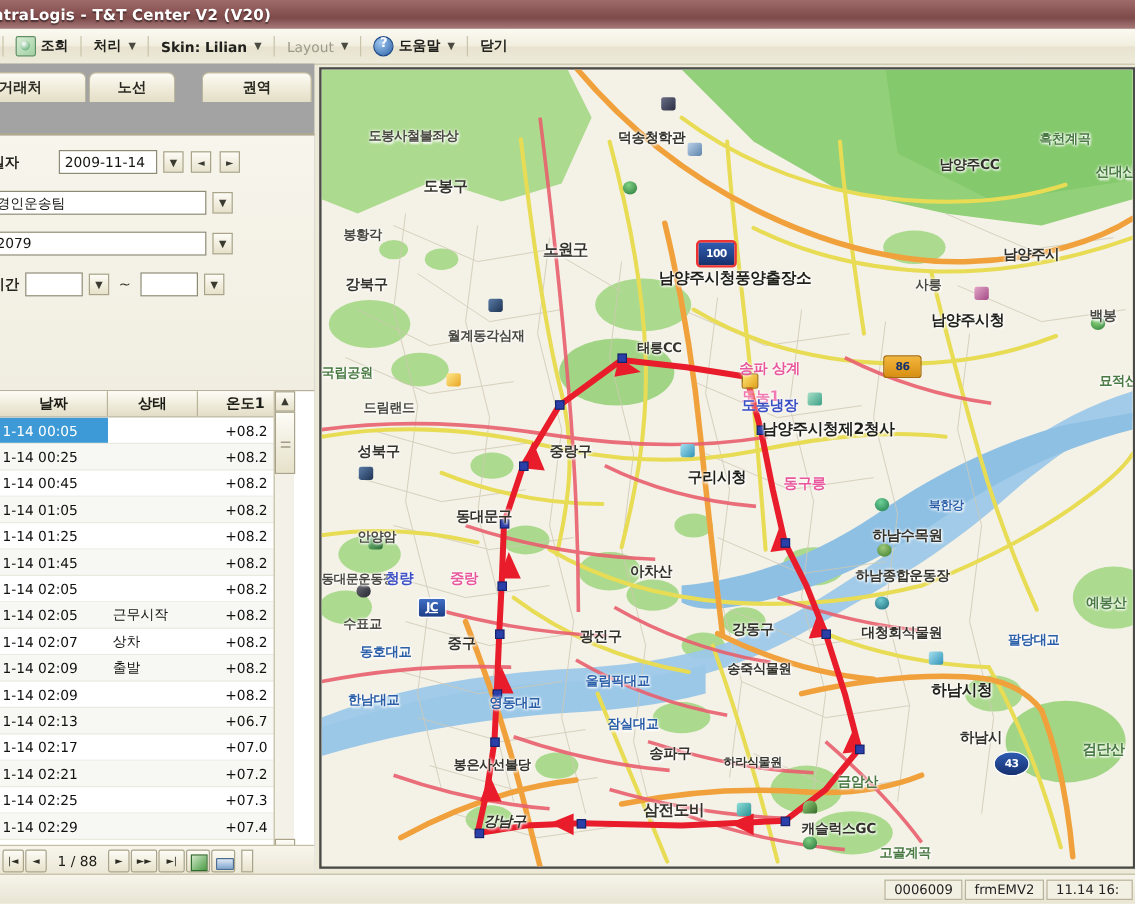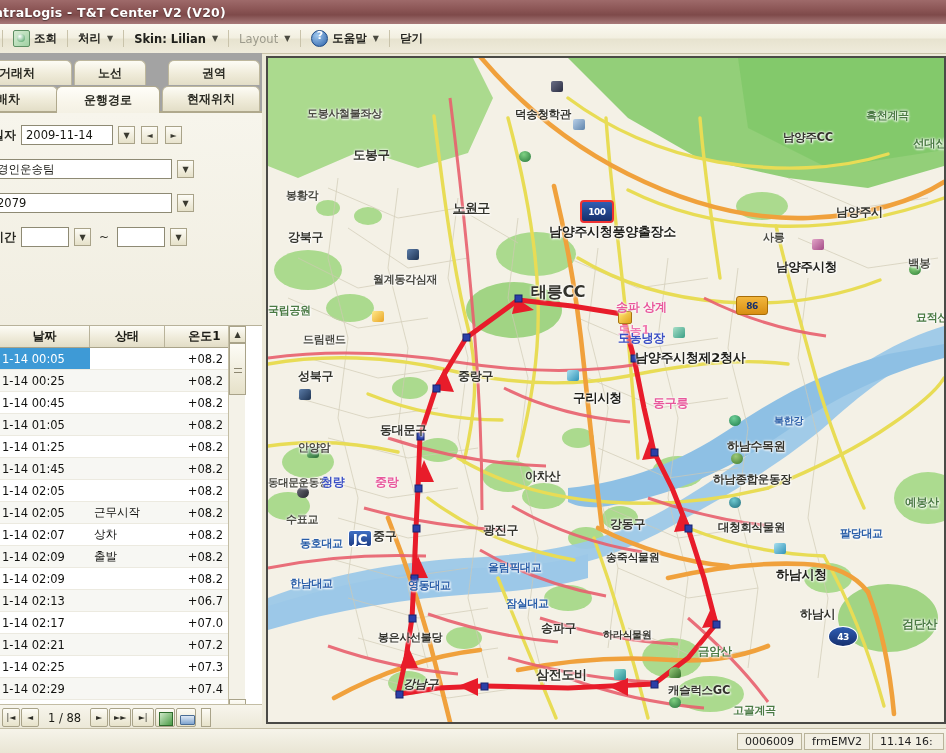--- a/index.html
+++ b/index.html
@@ -246,38 +246,27 @@
       <span>거래처</span>
     </div>
     <div class="tab" style="left:74px;width:72px;">
       <span>노선</span>
     </div>
     <div class="tab" style="left:168px;width:92px;">
       <span>권역</span>
     </div>
   </div>
 
-  <div class="tabrow r2">
-    <div class="tab" style="left:-42px;width:100px;">
-      <span>배차</span>
-    </div>
-    <div class="tab active" style="left:56px;width:104px;">
-      <span>운행경로</span>
-    </div>
-    <div class="tab" style="left:162px;width:98px;">
-      <span>현재위치</span>
-    </div>
-  </div>
   <div class="tabs-underline"></div>
 
   <div id="formarea">
 
     <div class="frow" style="left:-8px;top:12px;">
       <span class="flabel">일자</span>
-      <div class="fld" style="width:92px;">
+      <div class="fld" style="width:82px;margin-left:28px;">
         <span class="val">2009-11-14</span>
       </div>
       <div class="ddbtn">▼</div>
       <div class="spin">◄</div>
       <div class="spin">►</div>
     </div>
 
     <div class="frow" style="left:-8px;top:46px;">
       <div class="fld" style="width:180px;">
         <span class="val">경인운송팀</span>
@@ -652,41 +641,41 @@
 
     <div class="shield" style="left:312px;top:142px;width:30px;height:19px;border-radius:4px;background:linear-gradient(180deg,#2f5db3,#17306b);border:2px solid #e33;">
       <span>100</span>
     </div>
     <div class="shield" style="left:468px;top:238px;width:30px;height:17px;border-radius:3px;background:linear-gradient(180deg,#f2b63d,#d88f12);border:1px solid #a86d08;color:#14306e;">
       <span>86</span>
     </div>
     <div class="shield" style="left:560px;top:568px;width:28px;height:19px;border-radius:50%;background:linear-gradient(180deg,#2f5db3,#16306f);border:1px solid #fff;">
       <span>43</span>
     </div>
-    <div class="shield" style="left:80px;top:472px;width:22px;height:15px;border-radius:3px;background:linear-gradient(180deg,#3f6fc4,#1d3d86);border:1px solid #fff;font-size:14px;text-decoration:underline;">
+    <div class="shield" style="left:80px;top:440px;width:22px;height:15px;border-radius:3px;background:linear-gradient(180deg,#3f6fc4,#1d3d86);border:1px solid #fff;font-size:10px;text-decoration:underline;">
       <span>JC</span>
     </div>
 
     <div id="maplabels">
         <div class="mlabel" style="left: 39px; top: 48px; font-size: 11px; color: rgb(74, 74, 66); text-shadow: rgb(255, 255, 255) 0px 0px 2px, rgb(255, 255, 255) 0px 0px 3px, rgb(255, 255, 255) 1px 1px 2px;">도봉사철불좌상</div>
         <div class="mlabel" style="left: 247px; top: 49px; font-size: 11.5px; color: rgb(51, 51, 44); text-shadow: rgb(255, 255, 255) 0px 0px 2px, rgb(255, 255, 255) 0px 0px 3px, rgb(255, 255, 255) 1px 1px 2px;">덕송청학관</div>
         <div class="mlabel" style="left: 85px; top: 89px; font-size: 12.5px; color: rgb(51, 51, 44); text-shadow: rgb(255, 255, 255) 0px 0px 2px, rgb(255, 255, 255) 0px 0px 3px, rgb(255, 255, 255) 1px 1px 2px;">도봉구</div>
         <div class="mlabel" style="left: 18px; top: 130px; font-size: 11px; color: rgb(74, 74, 66); text-shadow: rgb(255, 255, 255) 0px 0px 2px, rgb(255, 255, 255) 0px 0px 3px, rgb(255, 255, 255) 1px 1px 2px;">봉황각</div>
         <div class="mlabel" style="left: 185px; top: 142px; font-size: 12.5px; color: rgb(51, 51, 44); text-shadow: rgb(255, 255, 255) 0px 0px 2px, rgb(255, 255, 255) 0px 0px 3px, rgb(255, 255, 255) 1px 1px 2px; text-decoration: underline;">노원구</div>
         <div class="mlabel" style="left: 20px; top: 171px; font-size: 12px; color: rgb(51, 51, 44); text-shadow: rgb(255, 255, 255) 0px 0px 2px, rgb(255, 255, 255) 0px 0px 3px, rgb(255, 255, 255) 1px 1px 2px;">강북구</div>
         <div class="mlabel" style="left: 105px; top: 214px; font-size: 11px; color: rgb(74, 74, 66); text-shadow: rgb(255, 255, 255) 0px 0px 2px, rgb(255, 255, 255) 0px 0px 3px, rgb(255, 255, 255) 1px 1px 2px;">월계동각심재</div>
         <div class="mlabel" style="left: 515px; top: 72px; font-size: 11.5px; color: rgb(51, 51, 44); text-shadow: rgb(255, 255, 255) 0px 0px 2px, rgb(255, 255, 255) 0px 0px 3px, rgb(255, 255, 255) 1px 1px 2px;">남양주CC</div>
         <div class="mlabel" style="left: 598px; top: 50px; font-size: 11px; color: rgb(74, 122, 67); text-shadow: rgb(255, 255, 255) 0px 0px 2px, rgb(255, 255, 255) 0px 0px 3px, rgb(255, 255, 255) 1px 1px 2px;">흑천계곡</div>
         <div class="mlabel" style="left: 645px; top: 78px; font-size: 11.5px; color: rgb(74, 122, 67); text-shadow: rgb(255, 255, 255) 0px 0px 2px, rgb(255, 255, 255) 0px 0px 3px, rgb(255, 255, 255) 1px 1px 2px;">선대산</div>
         <div class="mlabel" style="left: 568px; top: 146px; font-size: 12px; color: rgb(51, 51, 44); text-shadow: rgb(255, 255, 255) 0px 0px 2px, rgb(255, 255, 255) 0px 0px 3px, rgb(255, 255, 255) 1px 1px 2px;">남양주시</div>
         <div class="mlabel" style="left: 495px; top: 172px; font-size: 11px; color: rgb(74, 74, 66); text-shadow: rgb(255, 255, 255) 0px 0px 2px, rgb(255, 255, 255) 0px 0px 3px, rgb(255, 255, 255) 1px 1px 2px;">사릉</div>
         <div class="mlabel" style="left: 281px; top: 165px; font-size: 13px; color: rgb(31, 31, 26); text-shadow: rgb(255, 255, 255) 0px 0px 2px, rgb(255, 255, 255) 0px 0px 3px, rgb(255, 255, 255) 1px 1px 2px;">남양주시청풍양출장소</div>
         <div class="mlabel" style="left: 508px; top: 201px; font-size: 12.5px; color: rgb(31, 31, 26); text-shadow: rgb(255, 255, 255) 0px 0px 2px, rgb(255, 255, 255) 0px 0px 3px, rgb(255, 255, 255) 1px 1px 2px;">남양주시청</div>
         <div class="mlabel" style="left: 640px; top: 198px; font-size: 11.5px; color: rgb(74, 74, 66); text-shadow: rgb(255, 255, 255) 0px 0px 2px, rgb(255, 255, 255) 0px 0px 3px, rgb(255, 255, 255) 1px 1px 2px;">백봉</div>
-        <div class="mlabel" style="left: 263px; top: 224px; font-size: 16px; color: rgb(51, 51, 44); text-shadow: rgb(255, 255, 255) 0px 0px 2px, rgb(255, 255, 255) 0px 0px 3px, rgb(255, 255, 255) 1px 1px 2px;">태릉CC</div>
+        <div class="mlabel" style="left: 263px; top: 224px; font-size: 11px; color: rgb(51, 51, 44); text-shadow: rgb(255, 255, 255) 0px 0px 2px, rgb(255, 255, 255) 0px 0px 3px, rgb(255, 255, 255) 1px 1px 2px;">태릉CC</div>
         <div class="mlabel" style="left: 648px; top: 252px; font-size: 11px; color: rgb(74, 122, 67); text-shadow: rgb(255, 255, 255) 0px 0px 2px, rgb(255, 255, 255) 0px 0px 3px, rgb(255, 255, 255) 1px 1px 2px;">묘적산</div>
         <div class="mlabel" style="left: 367px; top: 291px; font-size: 13px; color: rgb(31, 31, 26); text-shadow: rgb(255, 255, 255) 0px 0px 2px, rgb(255, 255, 255) 0px 0px 3px, rgb(255, 255, 255) 1px 1px 2px;">남양주시청제2청사</div>
         <div class="mlabel" style="left: 305px; top: 332px; font-size: 12.5px; color: rgb(31, 31, 26); text-shadow: rgb(255, 255, 255) 0px 0px 2px, rgb(255, 255, 255) 0px 0px 3px, rgb(255, 255, 255) 1px 1px 2px;">구리시청</div>
         <div class="mlabel" style="left: 190px; top: 310px; font-size: 12px; color: rgb(51, 51, 44); text-shadow: rgb(255, 255, 255) 0px 0px 2px, rgb(255, 255, 255) 0px 0px 3px, rgb(255, 255, 255) 1px 1px 2px;">중랑구</div>
         <div class="mlabel" style="left: 30px; top: 310px; font-size: 12px; color: rgb(51, 51, 44); text-shadow: rgb(255, 255, 255) 0px 0px 2px, rgb(255, 255, 255) 0px 0px 3px, rgb(255, 255, 255) 1px 1px 2px;">성북구</div>
         <div class="mlabel" style="left: 35px; top: 274px; font-size: 11px; color: rgb(74, 74, 66); text-shadow: rgb(255, 255, 255) 0px 0px 2px, rgb(255, 255, 255) 0px 0px 3px, rgb(255, 255, 255) 1px 1px 2px;">드림랜드</div>
         <div class="mlabel" style="left: 0px; top: 245px; font-size: 11px; color: rgb(74, 122, 67); text-shadow: rgb(255, 255, 255) 0px 0px 2px, rgb(255, 255, 255) 0px 0px 3px, rgb(255, 255, 255) 1px 1px 2px;">국립공원</div>
         <div class="mlabel" style="left: 112px; top: 364px; font-size: 12px; color: rgb(51, 51, 44); text-shadow: rgb(255, 255, 255) 0px 0px 2px, rgb(255, 255, 255) 0px 0px 3px, rgb(255, 255, 255) 1px 1px 2px;">동대문구</div>
         <div class="mlabel" style="left: 30px; top: 382px; font-size: 11px; color: rgb(74, 74, 66); text-shadow: rgb(255, 255, 255) 0px 0px 2px, rgb(255, 255, 255) 0px 0px 3px, rgb(255, 255, 255) 1px 1px 2px;">안양암</div>
         <div class="mlabel" style="left: 257px; top: 410px; font-size: 12px; color: rgb(51, 51, 44); text-shadow: rgb(255, 255, 255) 0px 0px 2px, rgb(255, 255, 255) 0px 0px 3px, rgb(255, 255, 255) 1px 1px 2px;">아차산</div>

